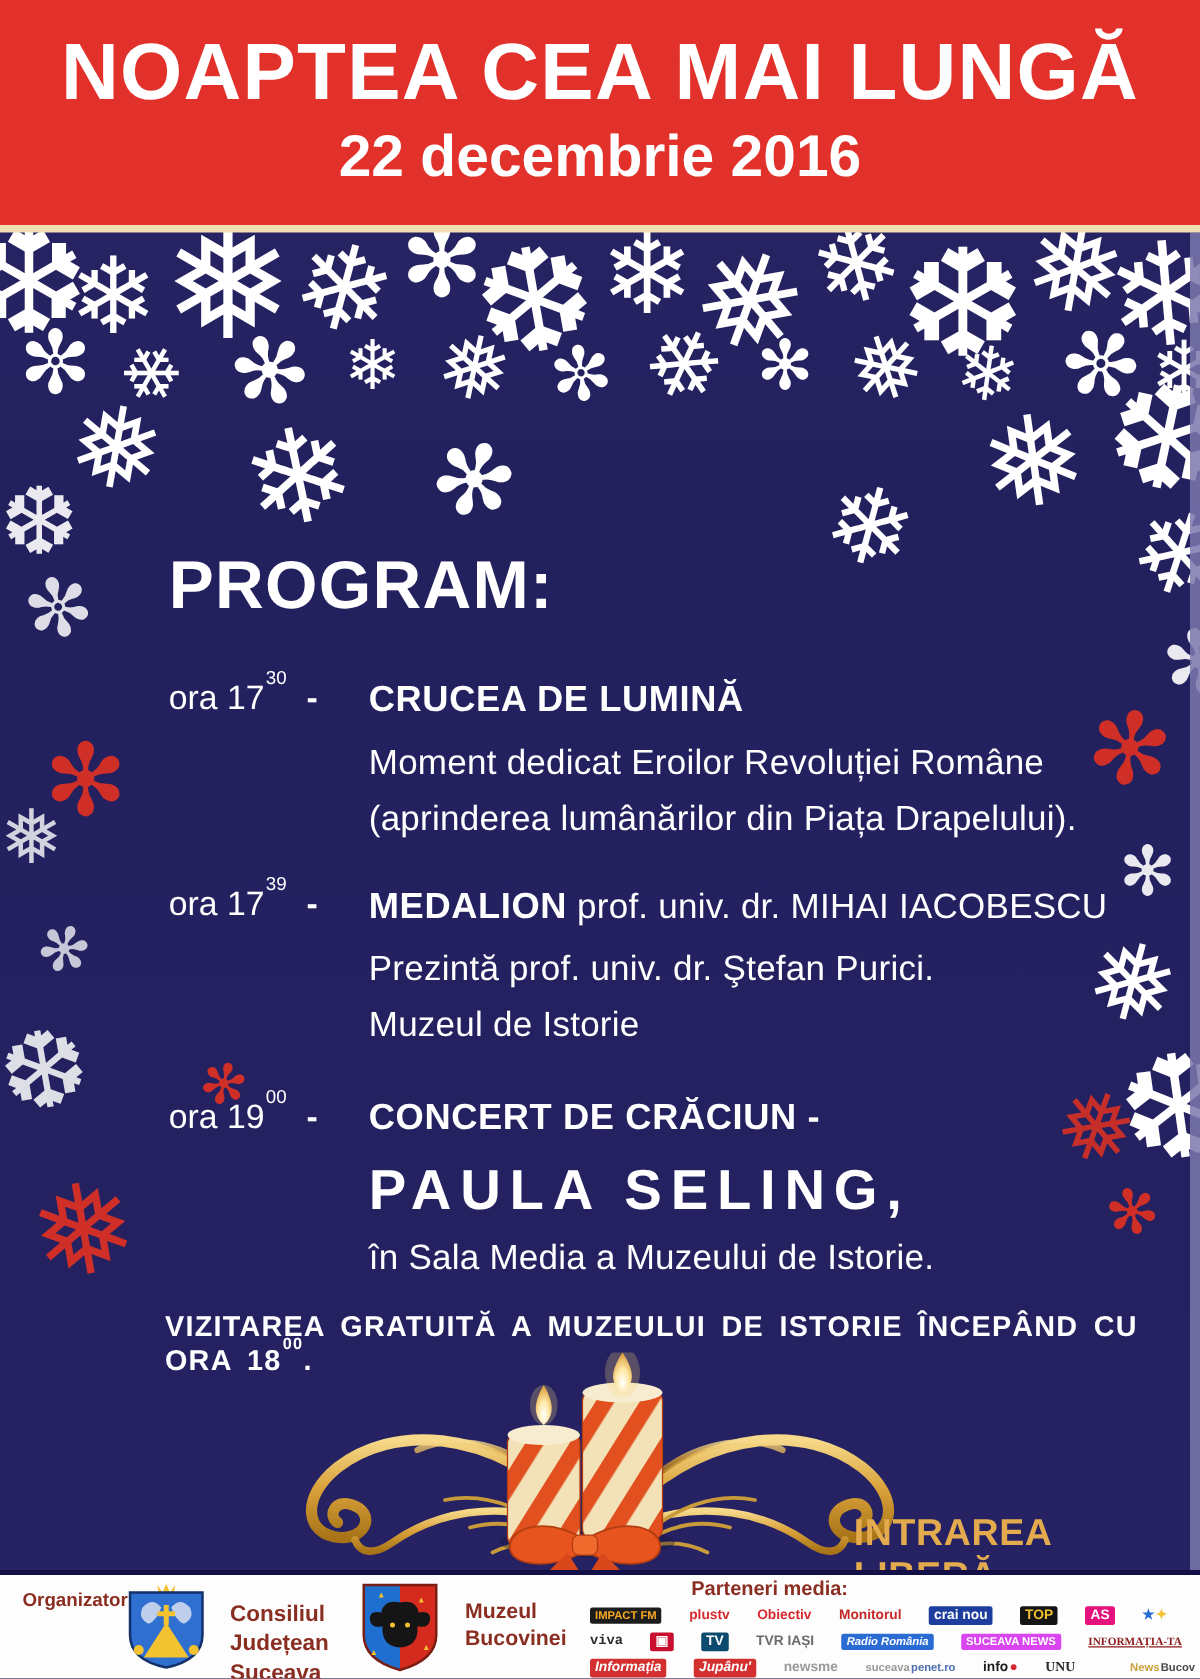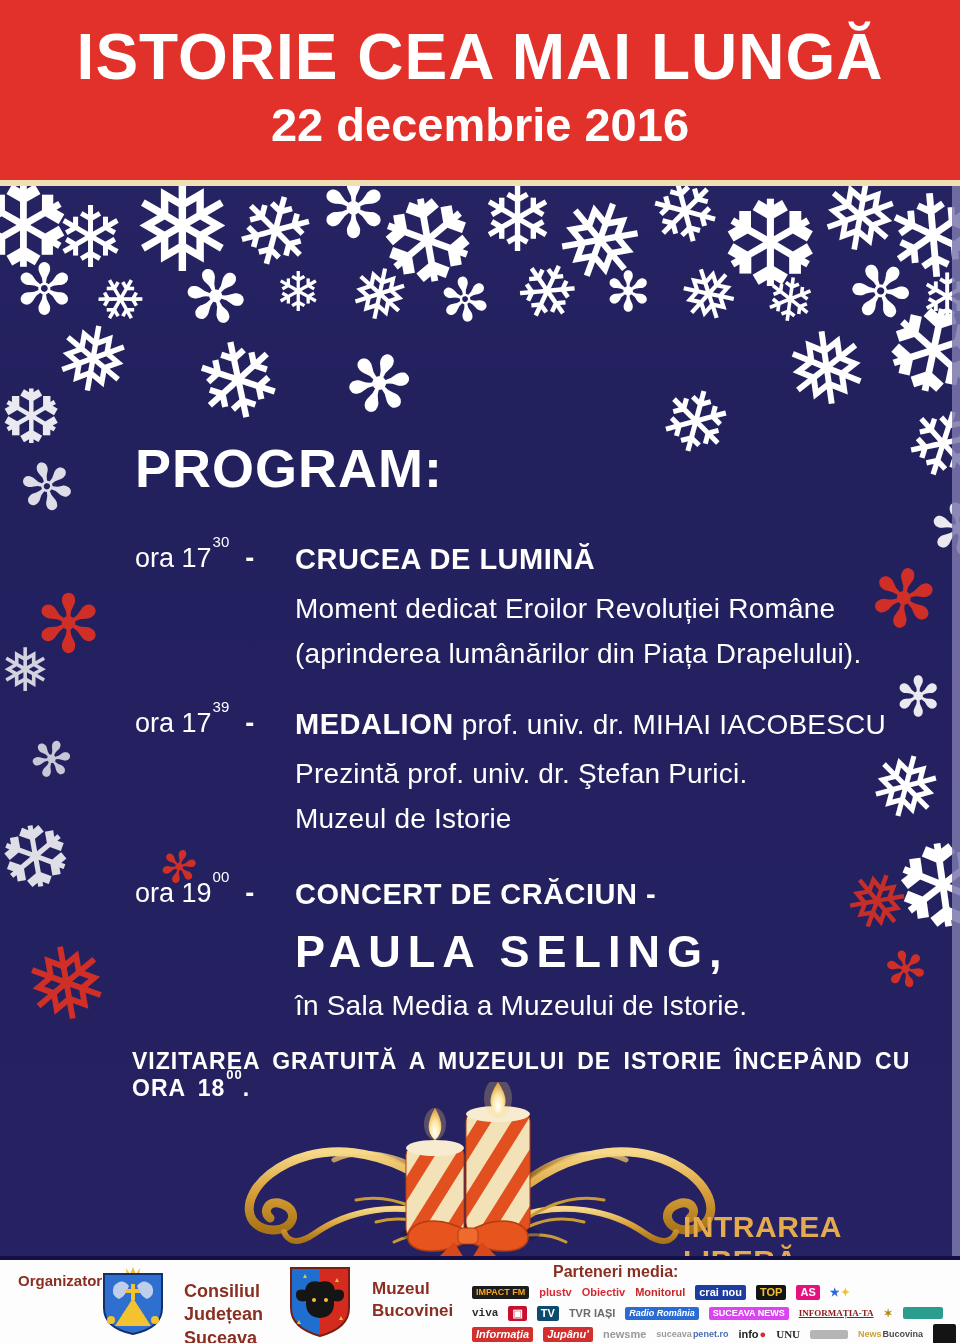--- a/index.html
+++ b/index.html
@@ -34,21 +34,21 @@
   .candle-wrap{position:absolute;left:218px;top:1082px;width:524px;height:176px;z-index:2;}
   
   .footer{position:absolute;left:0;bottom:0;width:100%;height:87px;background:#fdfdfd;border-top:4px solid #121047;z-index:7;box-sizing:border-box;}
   .org-label{position:absolute;left:18px;top:12px;color:#8a2e22;font-weight:700;font-size:15px;}
   .shield1{position:absolute;left:100px;top:6px;}
   .org-name-1{position:absolute;left:184px;top:20px;color:#8a2e22;font-weight:700;font-size:18px;line-height:1.3;white-space:pre-line;}
   .shield2{position:absolute;left:285px;top:4px;}
   .org-name-2{position:absolute;left:372px;top:18px;color:#8a2e22;font-weight:700;font-size:17px;line-height:1.3;white-space:pre-line;}
   .media-label{position:absolute;left:553px;top:3px;color:#8a2e22;font-weight:700;font-size:16px;}
   .logo-rows{position:absolute;left:472px;top:22px;width:484px;overflow:hidden;}
-  .logo-row{display:flex;align-items:center;gap:10px;height:20px;margin-bottom:1px;}
+  .logo-row{display:flex;align-items:center;gap:22px;height:20px;margin-bottom:1px;}
   .logo-chip{display:inline-flex;align-items:baseline;gap:1px;font-size:11px;font-weight:700;line-height:1;white-space:nowrap;}
   .logo-chip.boxed{padding:2px 4px;border-radius:2px;align-self:center;}
   .logo-bar{display:inline-block;border-radius:2px;}
 </style>
 </head>
 <body>
 
 <div class="poster">
 
   <div class="snowfield">
@@ -94,21 +94,21 @@
       <span class="flake" style="left: 895px; top: 830px; font-size: 115px; color: rgb(255, 255, 255); transform: rotate(-8deg); opacity: 1;">❆</span>
       <span class="flake" style="left: 35px; top: 585px; font-size: 80px; color: rgb(207, 47, 39); transform: rotate(0deg); opacity: 1;">✻</span>
       <span class="flake" style="left: 160px; top: 845px; font-size: 45px; color: rgb(207, 47, 39); transform: rotate(15deg); opacity: 1;">✻</span>
       <span class="flake" style="left: 25px; top: 935px; font-size: 100px; color: rgb(207, 47, 39); transform: rotate(-10deg); opacity: 1;">❅</span>
       <span class="flake" style="left: 870px; top: 560px; font-size: 80px; color: rgb(207, 47, 39); transform: rotate(10deg); opacity: 1;">✻</span>
       <span class="flake" style="left: 845px; top: 865px; font-size: 75px; color: rgb(207, 47, 39); transform: rotate(20deg); opacity: 0.95;">❅</span>
       <span class="flake" style="left: 885px; top: 945px; font-size: 50px; color: rgb(207, 47, 39); transform: rotate(-15deg); opacity: 1;">✻</span>
     </div>
 
   <div class="header">
-    <div class="title">ISTORIE CEA MAI LUNGĂ</div>
+    <div class="title">NOAPTEA CEA MAI LUNGĂ</div>
     <div class="date">22 decembrie 2016</div>
   </div>
   <div class="cream-line"></div>
   <div class="edge-strip"></div>
 
   <div class="program-heading">PROGRAM:</div>
 
   <div class="row" style="top:537px;">
     <div class="time">
       <span>ora 17</span><sup class="mins">30</sup><span class="dash">-</span>

